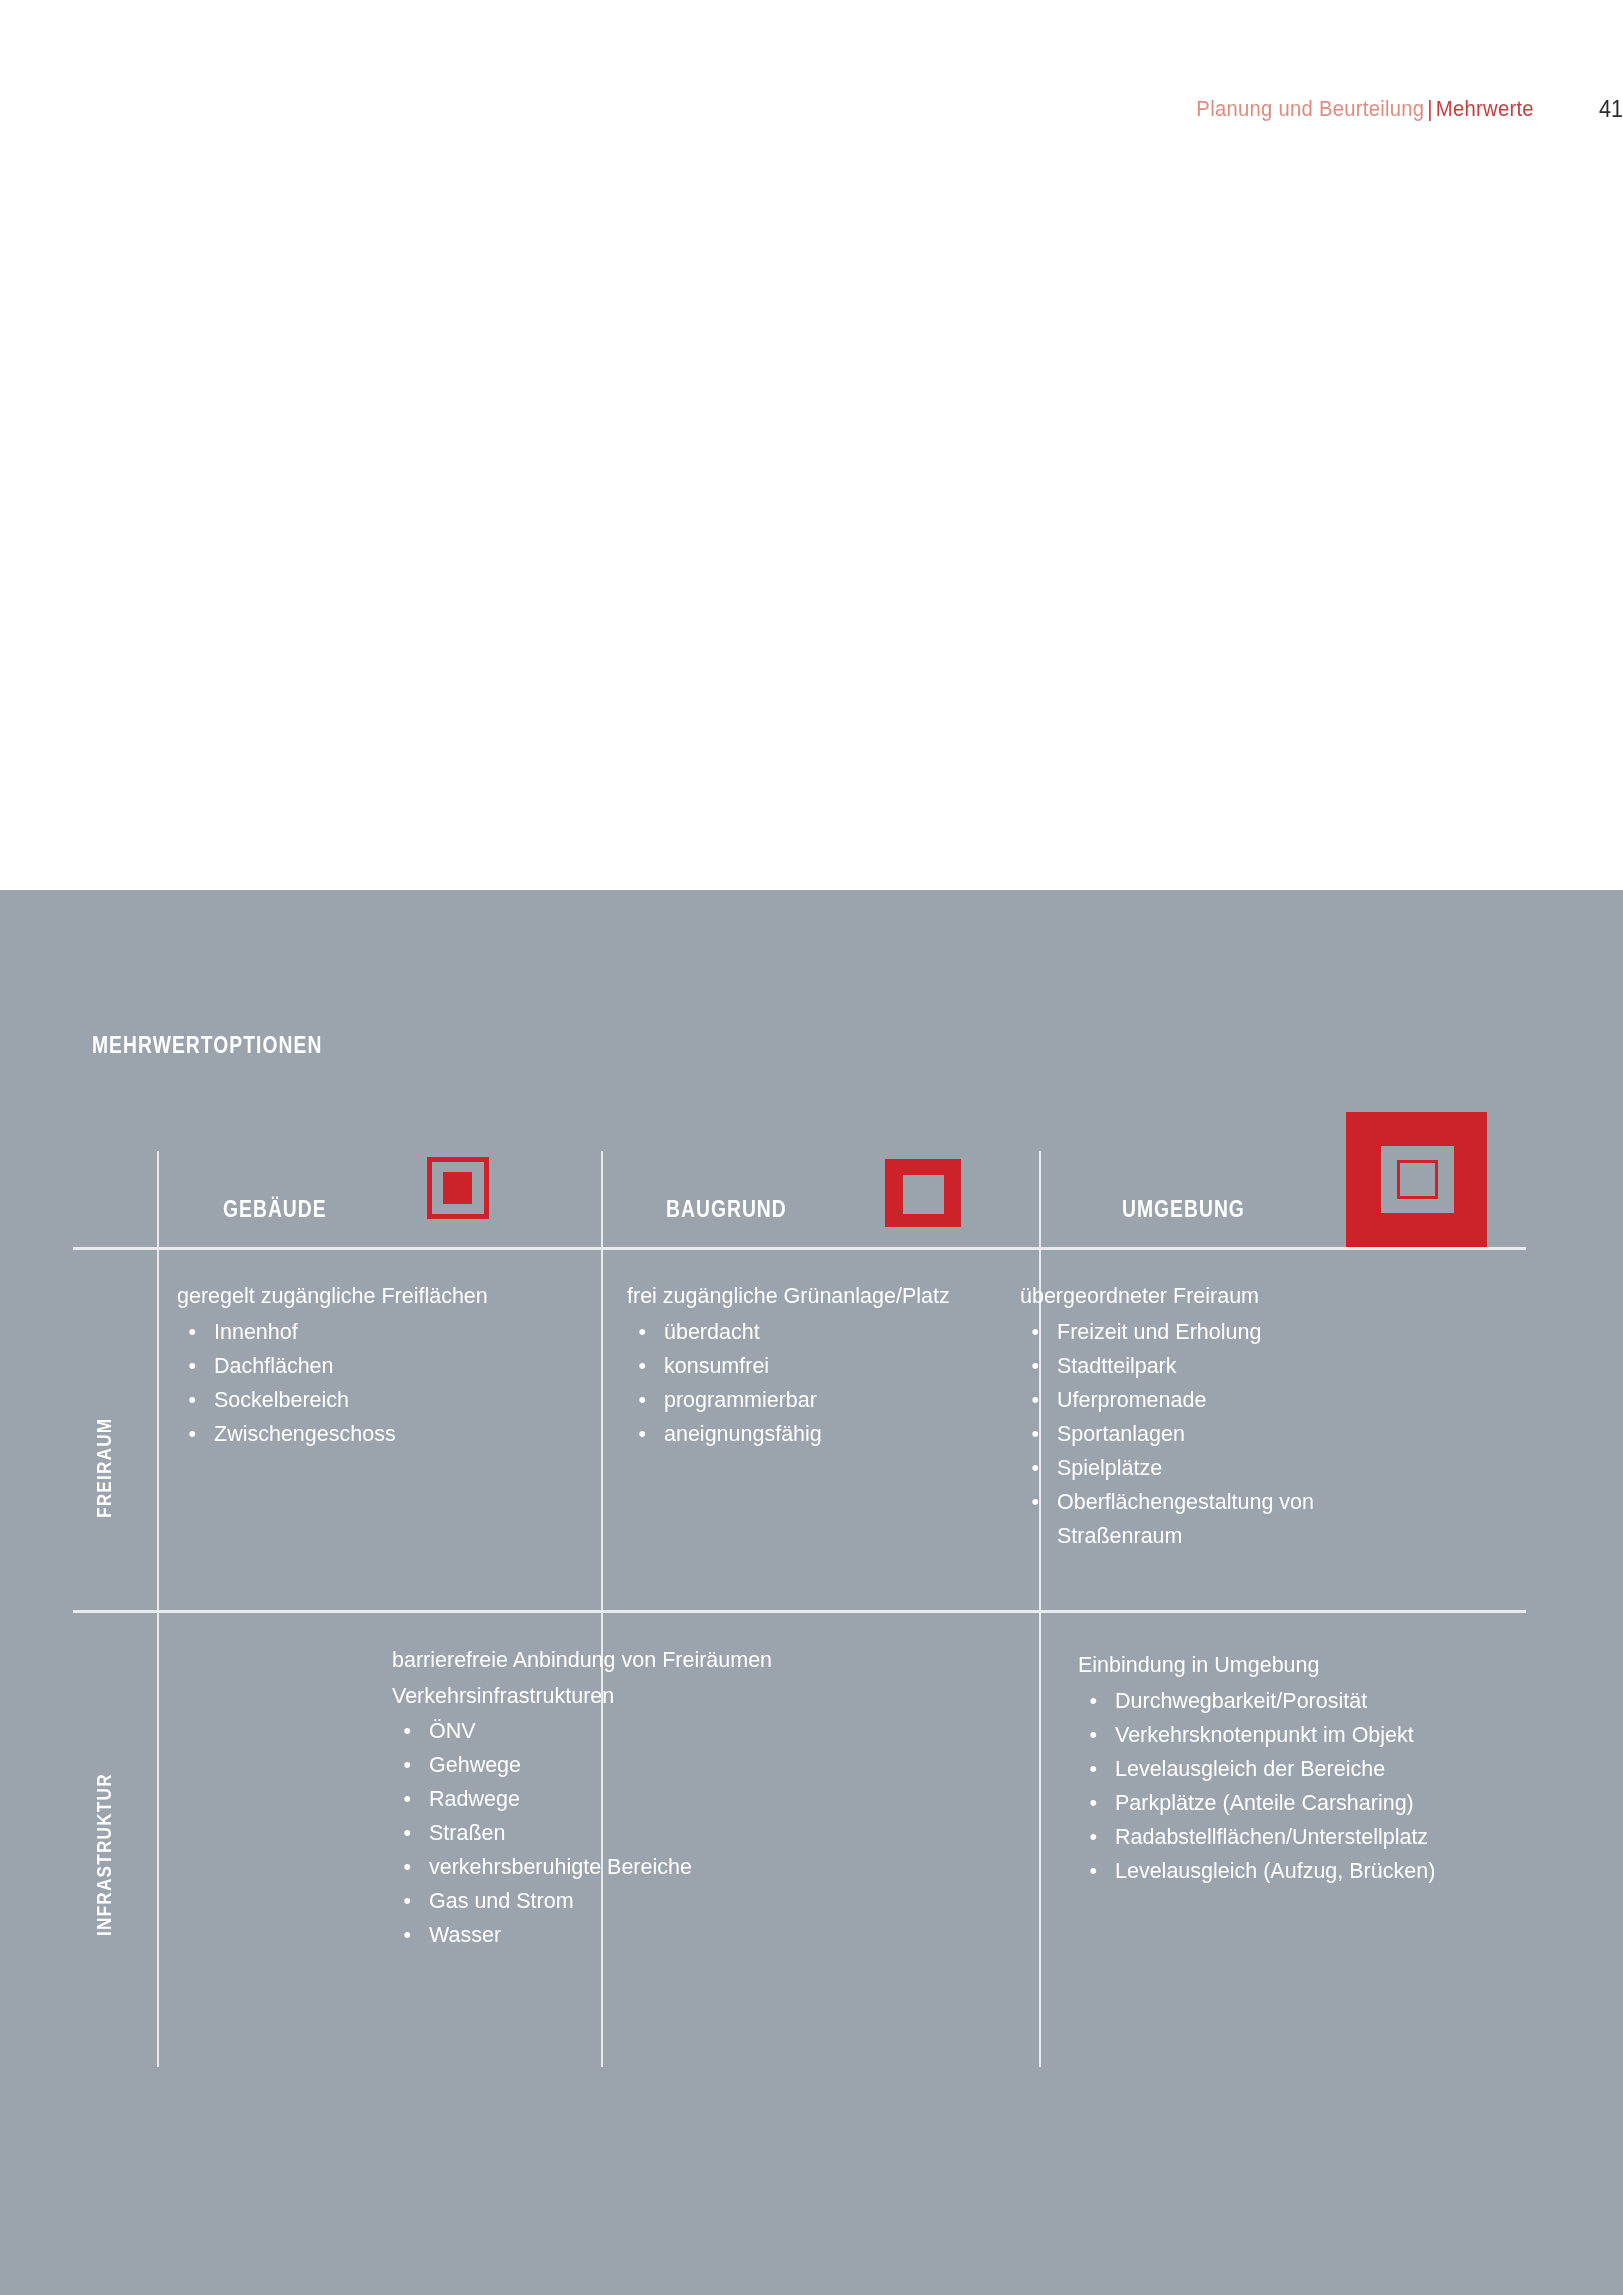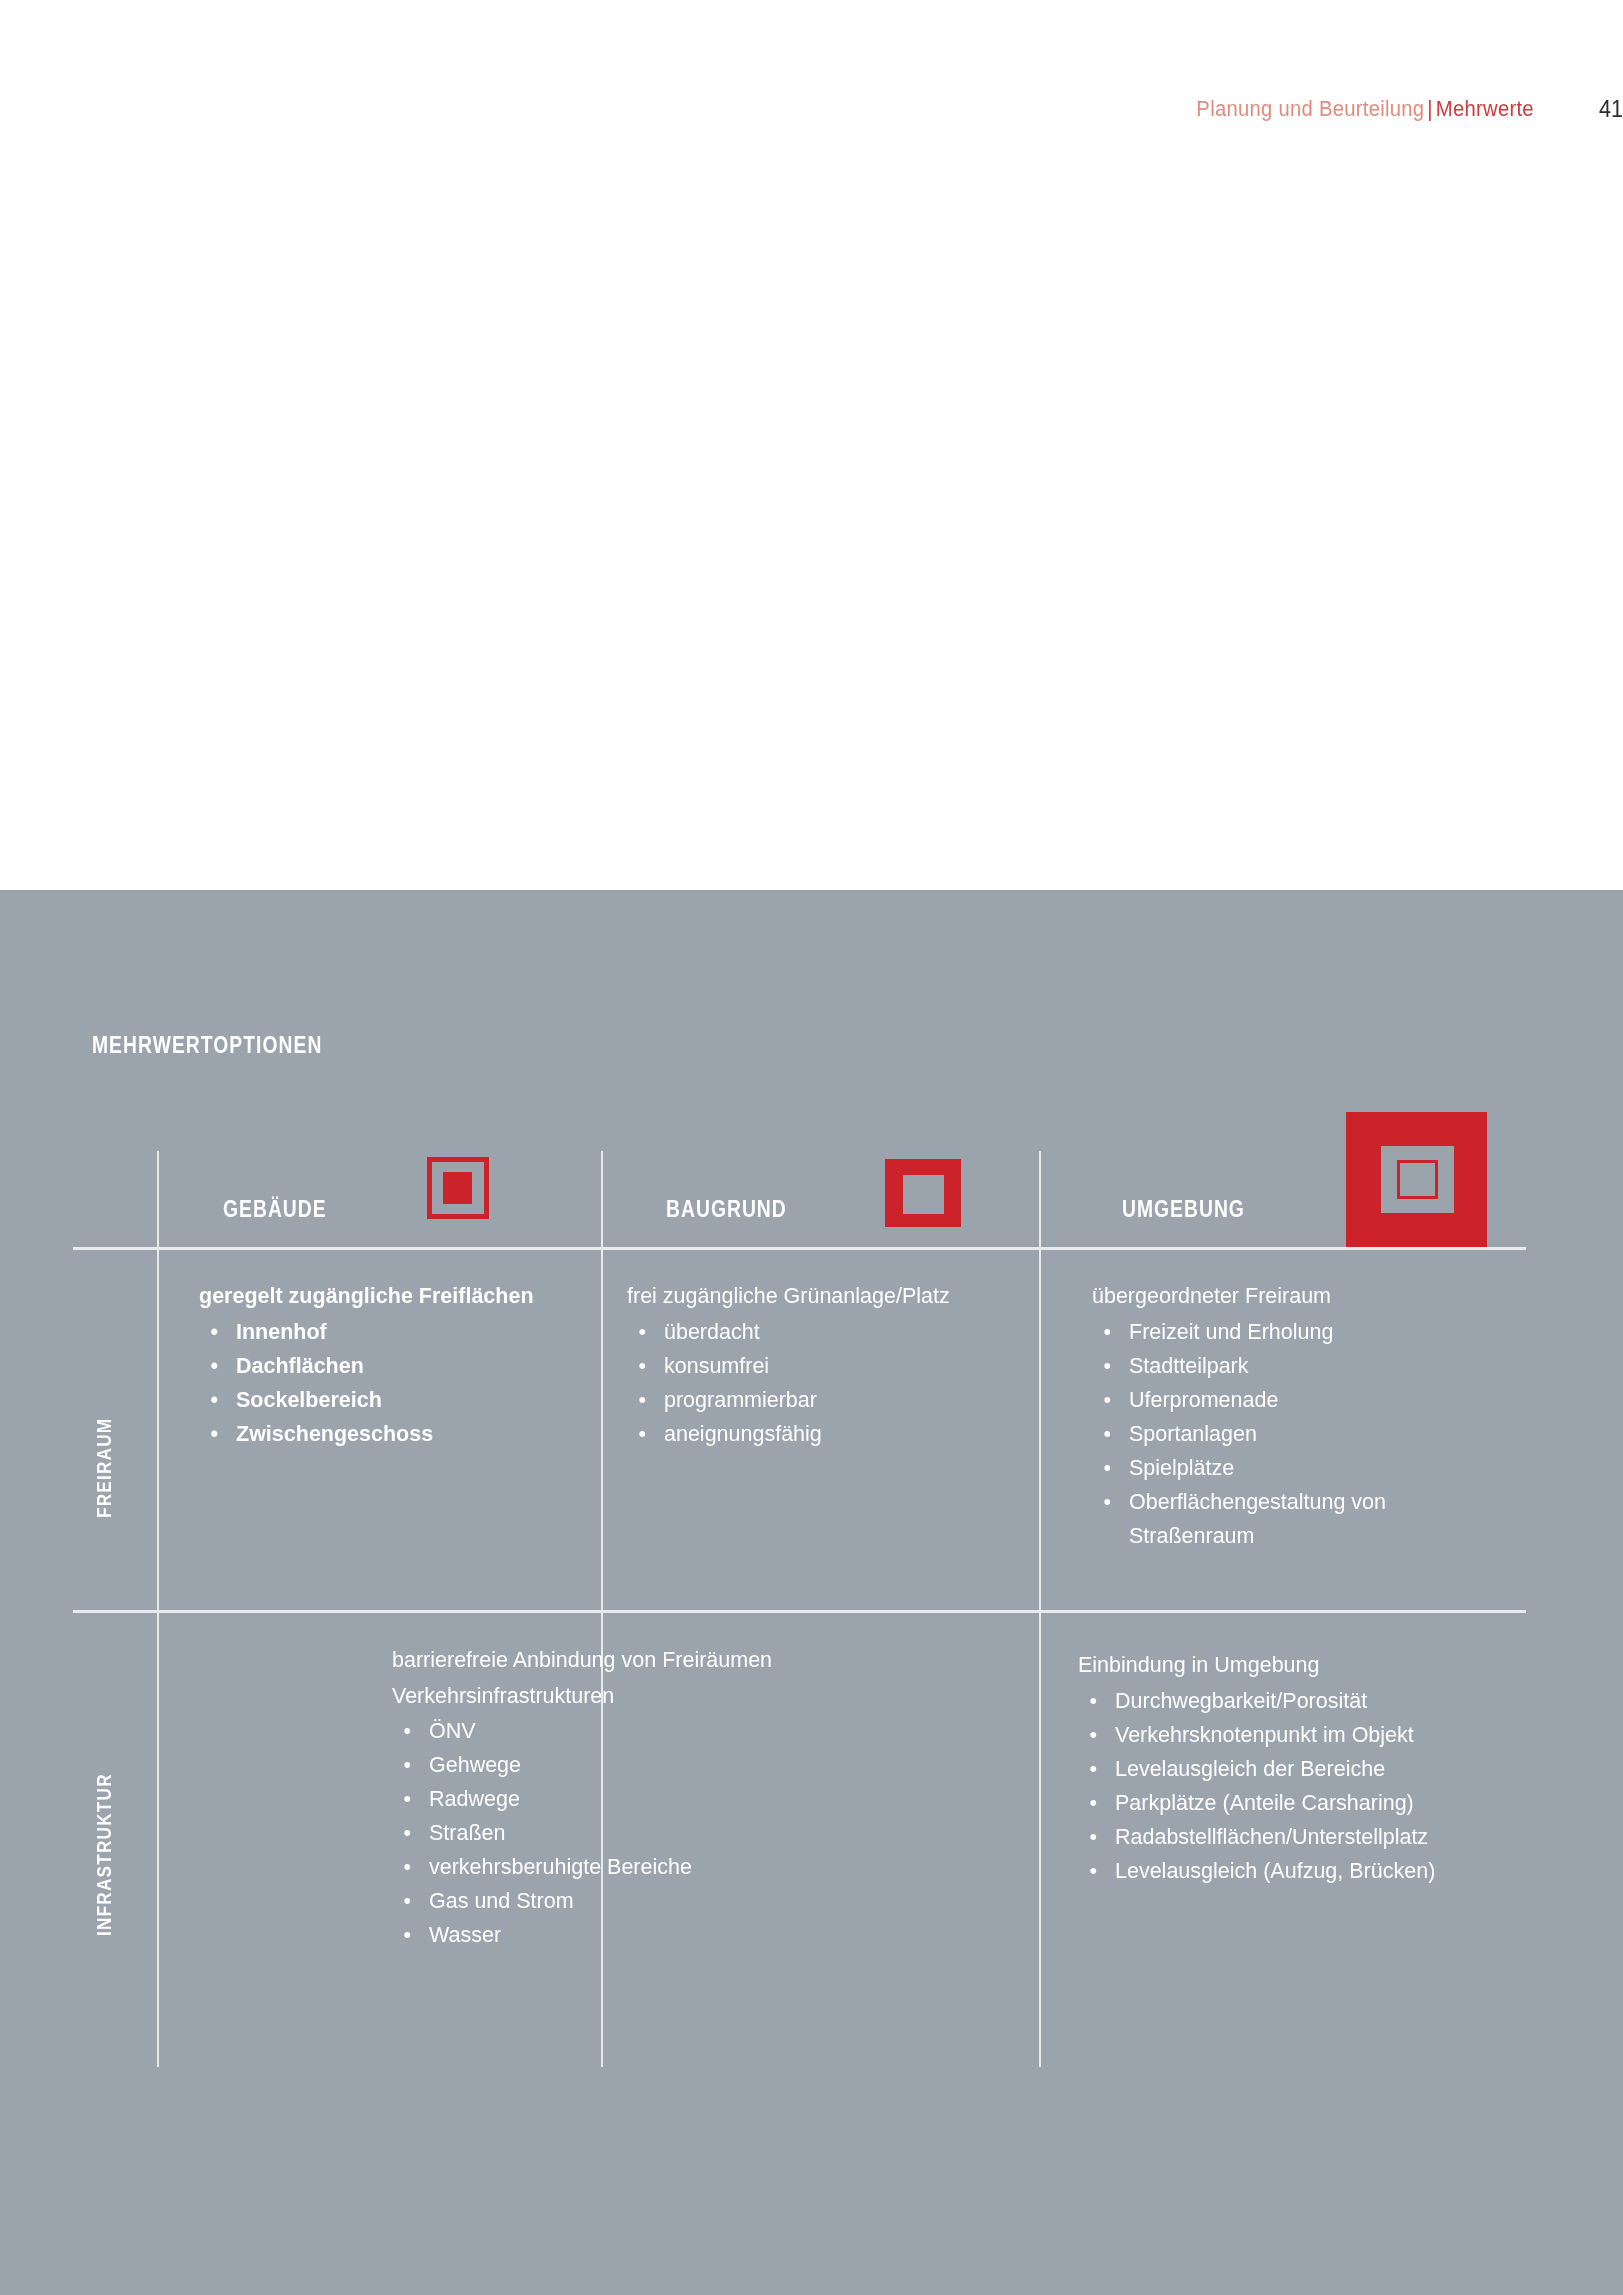--- a/index.html
+++ b/index.html
@@ -217,23 +217,23 @@
   .cell li .bullet {
     position: absolute;
     left: 11.4px;
     top: 0;
     font-size: 21.5px;
     line-height: 34px;
   }
   .cell li .txt { display: inline-block; }
 
   
-  .cell.f-gebaeude  { left: 126px;  top: 167px; width: 406px; font-weight: bold; }
+  .cell.f-gebaeude  { left: 104px;  top: 167px; width: 406px; }
   .cell.f-baugrund  { left: 554px;  top: 167px; width: 406px; }
-  .cell.f-umgebung  { left: 1019px; top: 167px; width: 422px; }
+  .cell.f-umgebung  { left: 947px; top: 167px; width: 422px; }
 
   
   .cell.i-middle    { left: 319px;  top: 531px; width: 455px; }
   .cell.i-umgebung  { left: 1005px; top: 536px; width: 438px; }
 </style>
 </head>
 <body>
 
 <div class="page-header">
   <div class="header-title">

